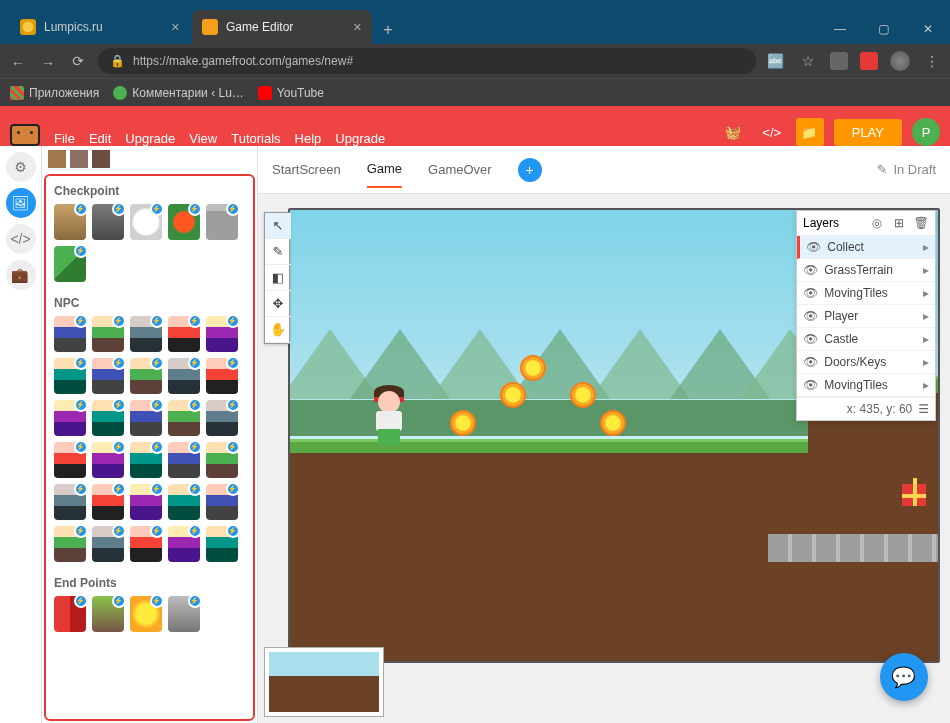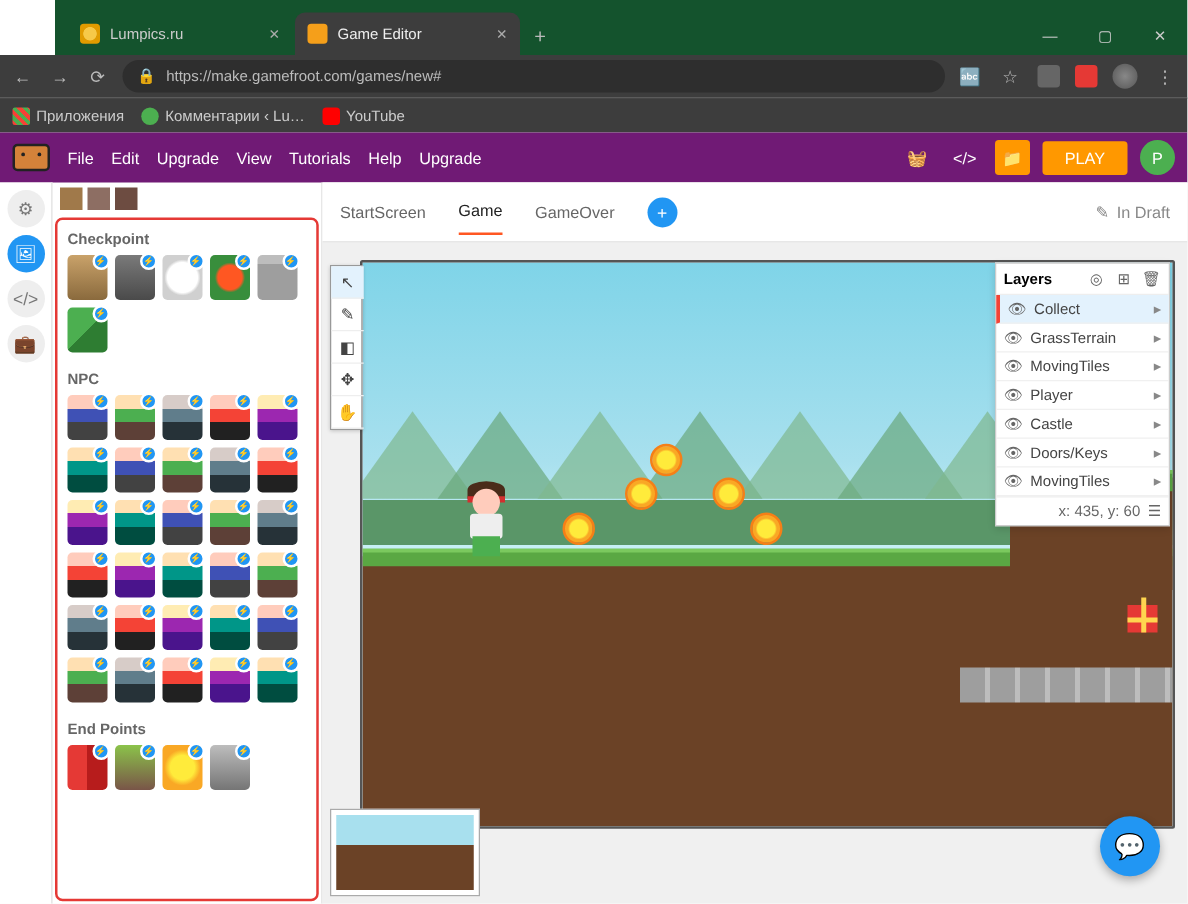--- a/index.html
+++ b/index.html
@@ -1,19 +1,19 @@
 <!DOCTYPE html>
 <html><head>
 <meta charset="utf-8">
 <style>
 * { box-sizing: border-box; margin: 0; padding: 0; font-family: "Segoe UI", Arial, sans-serif; }
 body { width: 950px; height: 723px; background: #fff; overflow: hidden; position: relative; }
 
 
-.titlebar { height: 44px; background: #14532d; display: flex; align-items: flex-end; position: relative; margin-left: 44px; }
+.titlebar { height: 44px; background: #0c4a6e; display: flex; align-items: flex-end; position: relative; }
 .tabs-strip { display: flex; gap: 2px; padding-left: 10px; align-items: flex-end; height: 36px; }
 .tab { height: 34px; min-width: 180px; border-radius: 8px 8px 0 0; display: flex; align-items: center; padding: 0 10px; gap: 8px; font-size: 12px; color: #ccc; }
 .tab.active { background: #3d3d3d; color: #eee; }
 .tab .favicon { width: 16px; height: 16px; border-radius: 3px; display: inline-block; }
 .fav-yellow { background: radial-gradient(circle,#f7c948 45%,#e09b00 50%); }
 .fav-gf { background: #f59f1a; }
 .tab .close { margin-left: auto; font-size: 11px; color: #aaa; }
 .newtab { width: 28px; height: 28px; display: flex; align-items: center; justify-content: center; color: #bbb; font-size: 16px; }
 .win-controls { margin-left: auto; display: flex; }
 .win-btn { width: 44px; height: 30px; display: flex; align-items: center; justify-content: center; color: #ccc; font-size: 12px; }
@@ -24,21 +24,21 @@
 .addr-field .lock { color: #5ab85a; }
 .ext-icons { display: flex; gap: 12px; align-items: center; }
 .ext-ic { width: 18px; height: 18px; background: #666; border-radius: 3px; }
 .avatar-sm { width: 20px; height: 20px; border-radius: 50%; background: radial-gradient(circle,#888,#555); }
 
 .bookmarks { height: 28px; background: #3d3d3d; border-top: 1px solid #4a4a4a; display: flex; align-items: center; padding: 0 10px; gap: 14px; font-size: 12px; color: #ccc; }
 .bm { display: flex; align-items: center; gap: 5px; }
 .bm-ic { width: 14px; height: 14px; border-radius: 2px; }
 
 
-.appbar { height: 40px; background: #701a75; display: flex; align-items: center; padding: 0 10px; gap: 14px; color: #fff; font-size: 13px; }
+.appbar { height: 40px; background: #ef4444; display: flex; align-items: flex-end; padding: 0 10px; gap: 14px; color: #fff; font-size: 13px; }
 .logo { width: 30px; height: 22px; background: #d4823a; border: 2px solid #222; border-radius: 4px; position: relative; }
 .logo::before, .logo::after { content: ''; position: absolute; width: 3px; height: 3px; background: #222; border-radius: 50%; top: 5px; }
 .logo::before { left: 5px; } .logo::after { right: 5px; }
 .menu-item { cursor: pointer; }
 .appbar-right { margin-left: auto; display: flex; align-items: center; gap: 10px; }
 .ab-ic { width: 28px; height: 28px; display: flex; align-items: center; justify-content: center; }
 .play-btn { background: #ff9800; color: #fff; padding: 6px 18px; border-radius: 3px; font-size: 13px; font-weight: 500; }
 .user-avatar { width: 28px; height: 28px; border-radius: 50%; background: #4caf50; display: flex; align-items: center; justify-content: center; color: #fff; font-size: 13px; }
 
 
@@ -452,21 +452,21 @@
       <div class="minimap">
         <div class="minimap-inner"></div>
 
       </div>
     </div>
   </div>
 </div>
 
 <div class="layers">
   <div class="layers-head">
-    <span style="font-weight:700">Layers</span>
+    <span style="font-weight:400">Layers</span>
     <span class="ic" style="margin-left:auto">◎</span>
     <span class="ic">⊞</span>
     <span class="ic">🗑</span>
   </div>
   <div id="layer-list">
       <div class="layer-row active">
         <span class="eye">👁</span>
         <span>Collect</span>
         <span class="chev">▸</span>
       </div>

